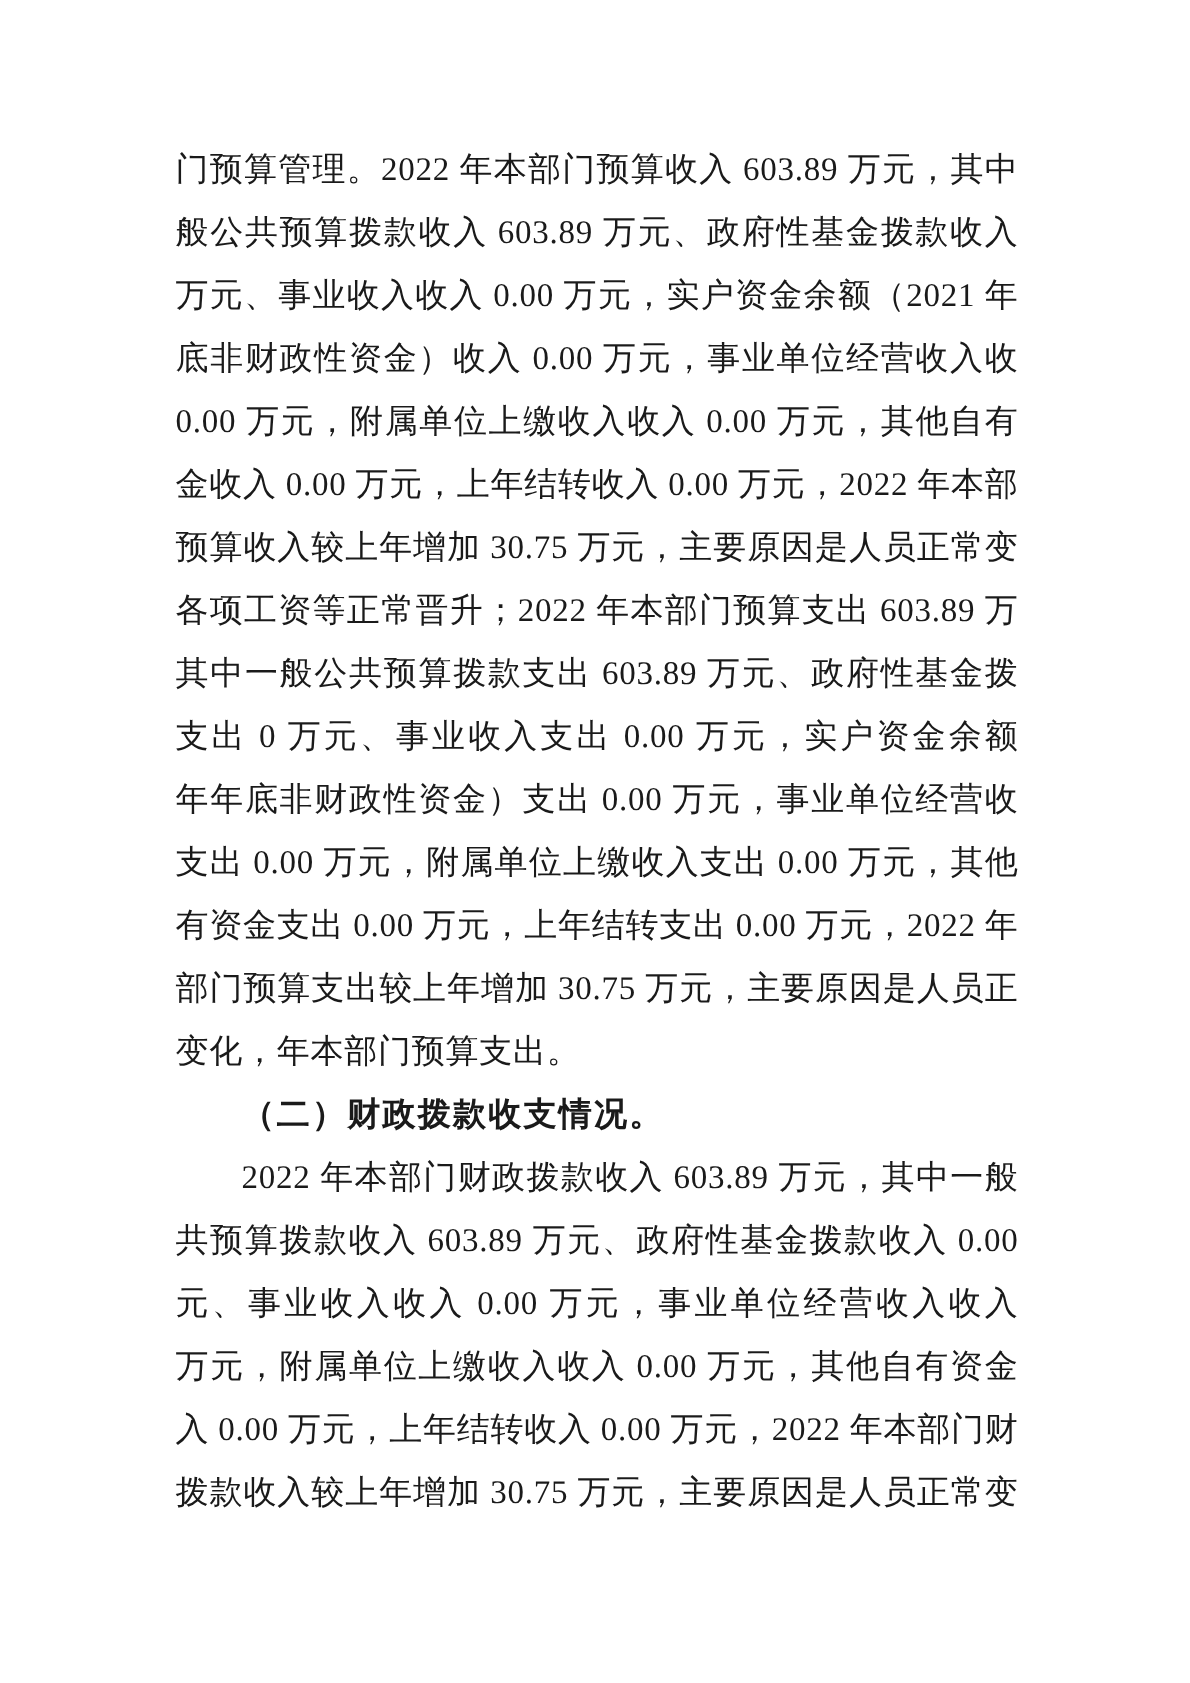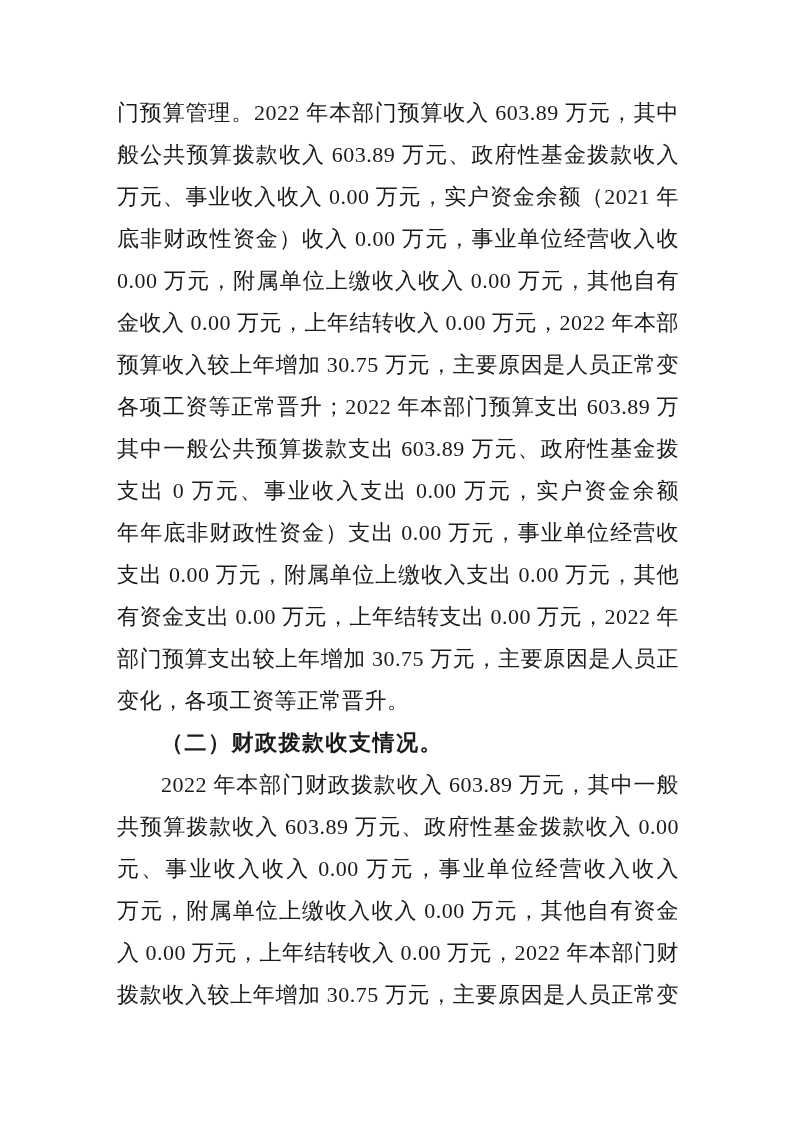--- a/index.html
+++ b/index.html
@@ -62,21 +62,21 @@
     <p class="line">0.00 万元，附属单位上缴收入收入 0.00 万元，其他自有资</p>
     <p class="line">金收入 0.00 万元，上年结转收入 0.00 万元，2022 年本部门</p>
     <p class="line">预算收入较上年增加 30.75 万元，主要原因是人员正常变化，</p>
     <p class="line">各项工资等正常晋升；2022 年本部门预算支出 603.89 万元，</p>
     <p class="line">其中一般公共预算拨款支出 603.89 万元、政府性基金拨款</p>
     <p class="line">支出 0 万元、事业收入支出 0.00 万元，实户资金余额（2021</p>
     <p class="line">年年底非财政性资金）支出 0.00 万元，事业单位经营收入</p>
     <p class="line">支出 0.00 万元，附属单位上缴收入支出 0.00 万元，其他自</p>
     <p class="line">有资金支出 0.00 万元，上年结转支出 0.00 万元，2022 年本</p>
     <p class="line">部门预算支出较上年增加 30.75 万元，主要原因是人员正常</p>
-    <p class="line short">变化，各项工资等正常晋升。</p>
+    <p class="line short">变化，年本部门预算支出。</p>
 
     <p class="line heading">（二）财政拨款收支情况。</p>
 
     <p class="line indent">2022 年本部门财政拨款收入 603.89 万元，其中一般公</p>
     <p class="line">共预算拨款收入 603.89 万元、政府性基金拨款收入 0.00 万</p>
     <p class="line">元、事业收入收入 0.00 万元，事业单位经营收入收入 0.00</p>
     <p class="line">万元，附属单位上缴收入收入 0.00 万元，其他自有资金收</p>
     <p class="line">入 0.00 万元，上年结转收入 0.00 万元，2022 年本部门财政</p>
     <p class="line">拨款收入较上年增加 30.75 万元，主要原因是人员正常变化，</p>
 

